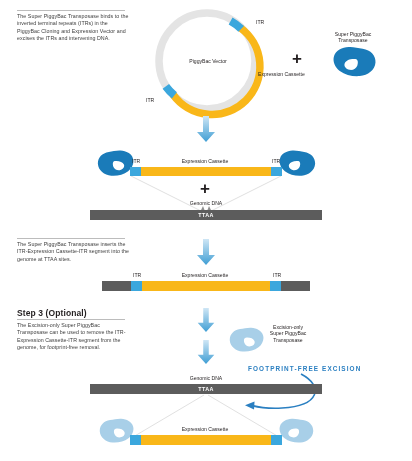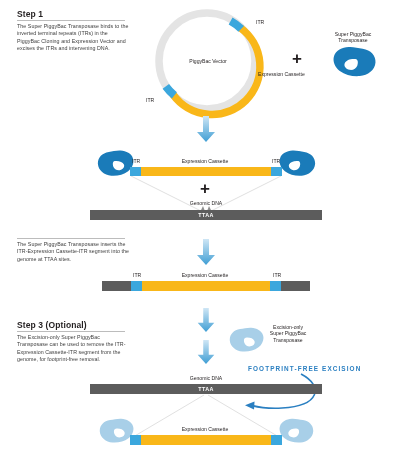--- a/index.html
+++ b/index.html
@@ -56,21 +56,20 @@
       <path d="M34.5,2.2C44,3.6 50,10.5 49.4,18.6C48.8,27.4 40.6,33.8 31.2,34.6
                C23.1,35.3 14.4,33.4 8.0,28.6C2.3,24.3 -0.6,17.2 1.4,11.0
                C3.5,4.4 10.5,0.9 18.4,0.3C23.4,-0.1 29.5,1.5 34.5,2.2 Z
                M26.2,14.6C21.2,13.9 15.4,15.6 13.8,19.4C12.4,22.8 15.2,26.4 19.4,27.2
                C23.4,27.9 27.2,25.6 28.4,22.0C29.5,18.8 29.2,15.0 26.2,14.6 Z" fill-rule="evenodd"></path>
     </g>
   </defs>
 </svg>
 
 <div class="abs" style="left:17px;top:9px;">
-  <div class="step-title">Step 1</div>
   <div class="step-rule"></div>
   <div class="step-body">The Super PiggyBac Transposase binds to the inverted terminal repeats (ITRs) in the PiggyBac Cloning and Expression Vector and excises the ITRs and intervening DNA.</div>
 </div>
 
 <div class="abs" style="left:150px;top:5px;width:262px;height:118px;">
   <svg width="262" height="118" viewBox="0 0 262 118">
 
     <circle cx="57" cy="56" r="48" fill="none" stroke="#e4e4e4" stroke-width="7.5"></circle>
 
     <path d="M 90.3 22.7 A 48 48 0 1 1 23.0 89.5" fill="none" stroke="#f9b719" stroke-width="7.5"></path>
@@ -164,21 +163,21 @@
 
   <div class="abs" style="left:102px;top:9px;width:208px;height:10px;display:flex;">
     <div class="bar-genomic" style="width:29px;height:10px;"></div>
     <div class="bar-itr" style="width:11px;height:10px;"></div>
     <div class="bar-cassette" style="flex:1;height:10px;"></div>
     <div class="bar-itr" style="width:11px;height:10px;"></div>
     <div class="bar-genomic" style="width:29px;height:10px;"></div>
   </div>
 </div>
 
-<div class="abs" style="left:17px;top:320px;">
+<div class="abs" style="left:17px;top:308px;">
   <div class="step-title">Step 3 (Optional)</div>
   <div class="step-rule"></div>
   <div class="step-body">The Excision-only Super PiggyBac Transposase can be used to remove the ITR-Expression Cassette-ITR segment from the genome, for footprint-free removal.</div>
 </div>
 
 <svg class="abs" style="left:196px;top:308px;" width="20" height="24" viewBox="0 0 20 26">
   <path d="M7,0 H13 V16 H19 L10,26 L1,16 H7 Z" fill="url(#arrowGrad)"></path>
 </svg>
 <svg class="abs" style="left:196px;top:340px;" width="20" height="24" viewBox="0 0 20 26">
   <path d="M7,0 H13 V16 H19 L10,26 L1,16 H7 Z" fill="url(#arrowGrad)"></path>

